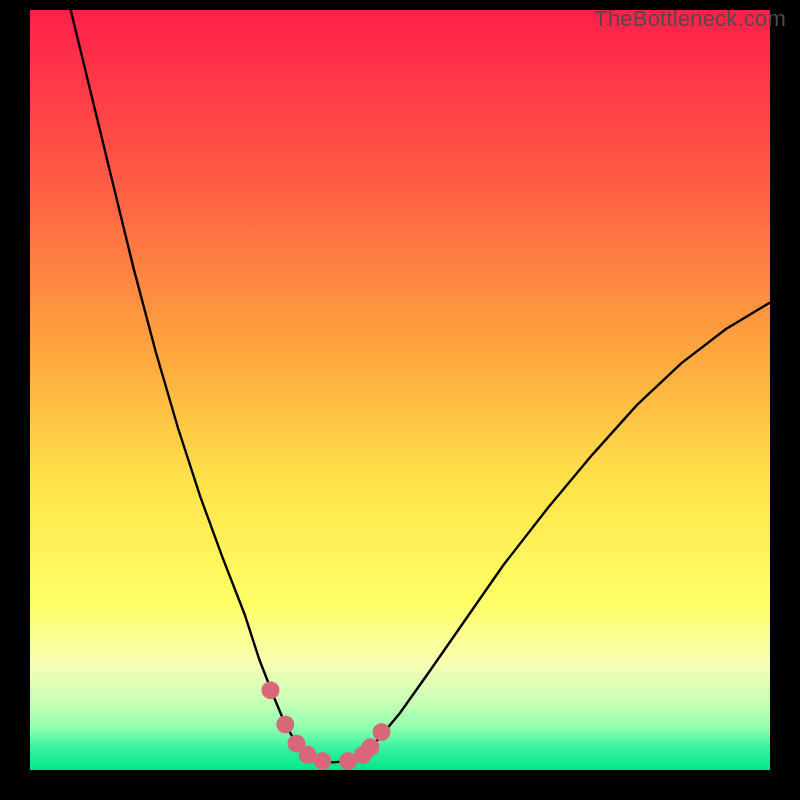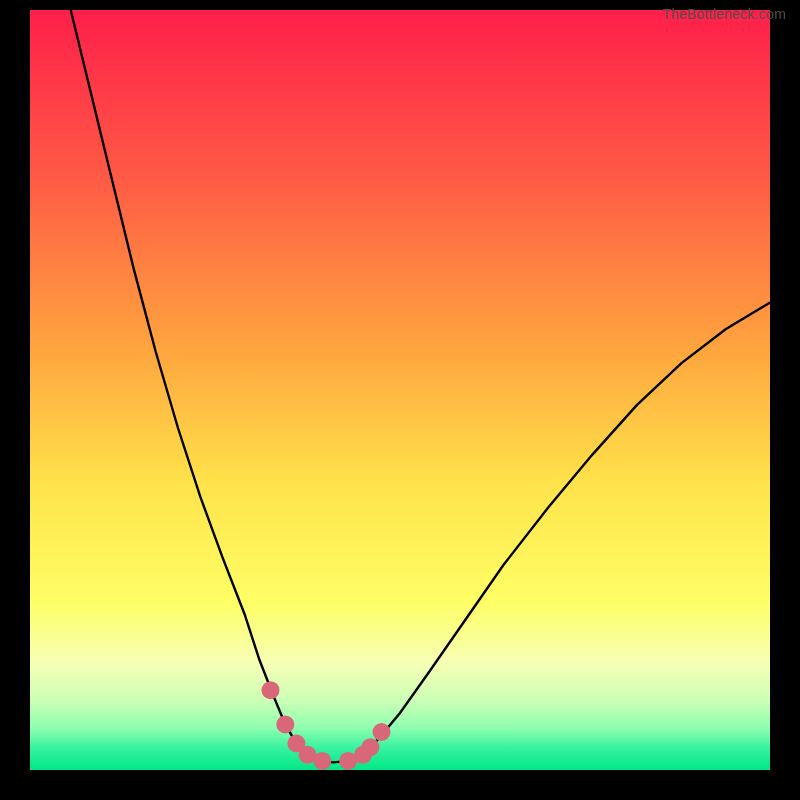--- a/index.html
+++ b/index.html
@@ -23,21 +23,21 @@
     left: 30px;
     top: 10px;
     width: 740px;
     height: 760px;
   }
   .watermark {
     position: absolute;
     top: 6px;
     right: 14px;
     color: #4d4d4d;
-    font-size: 14px;
+    font-size: 22px;
     font-weight: 500;
     letter-spacing: 0.2px;
     user-select: none;
   }
 </style>
 </head>
 <body>
 
 <div class="frame">
   <div class="plot">

